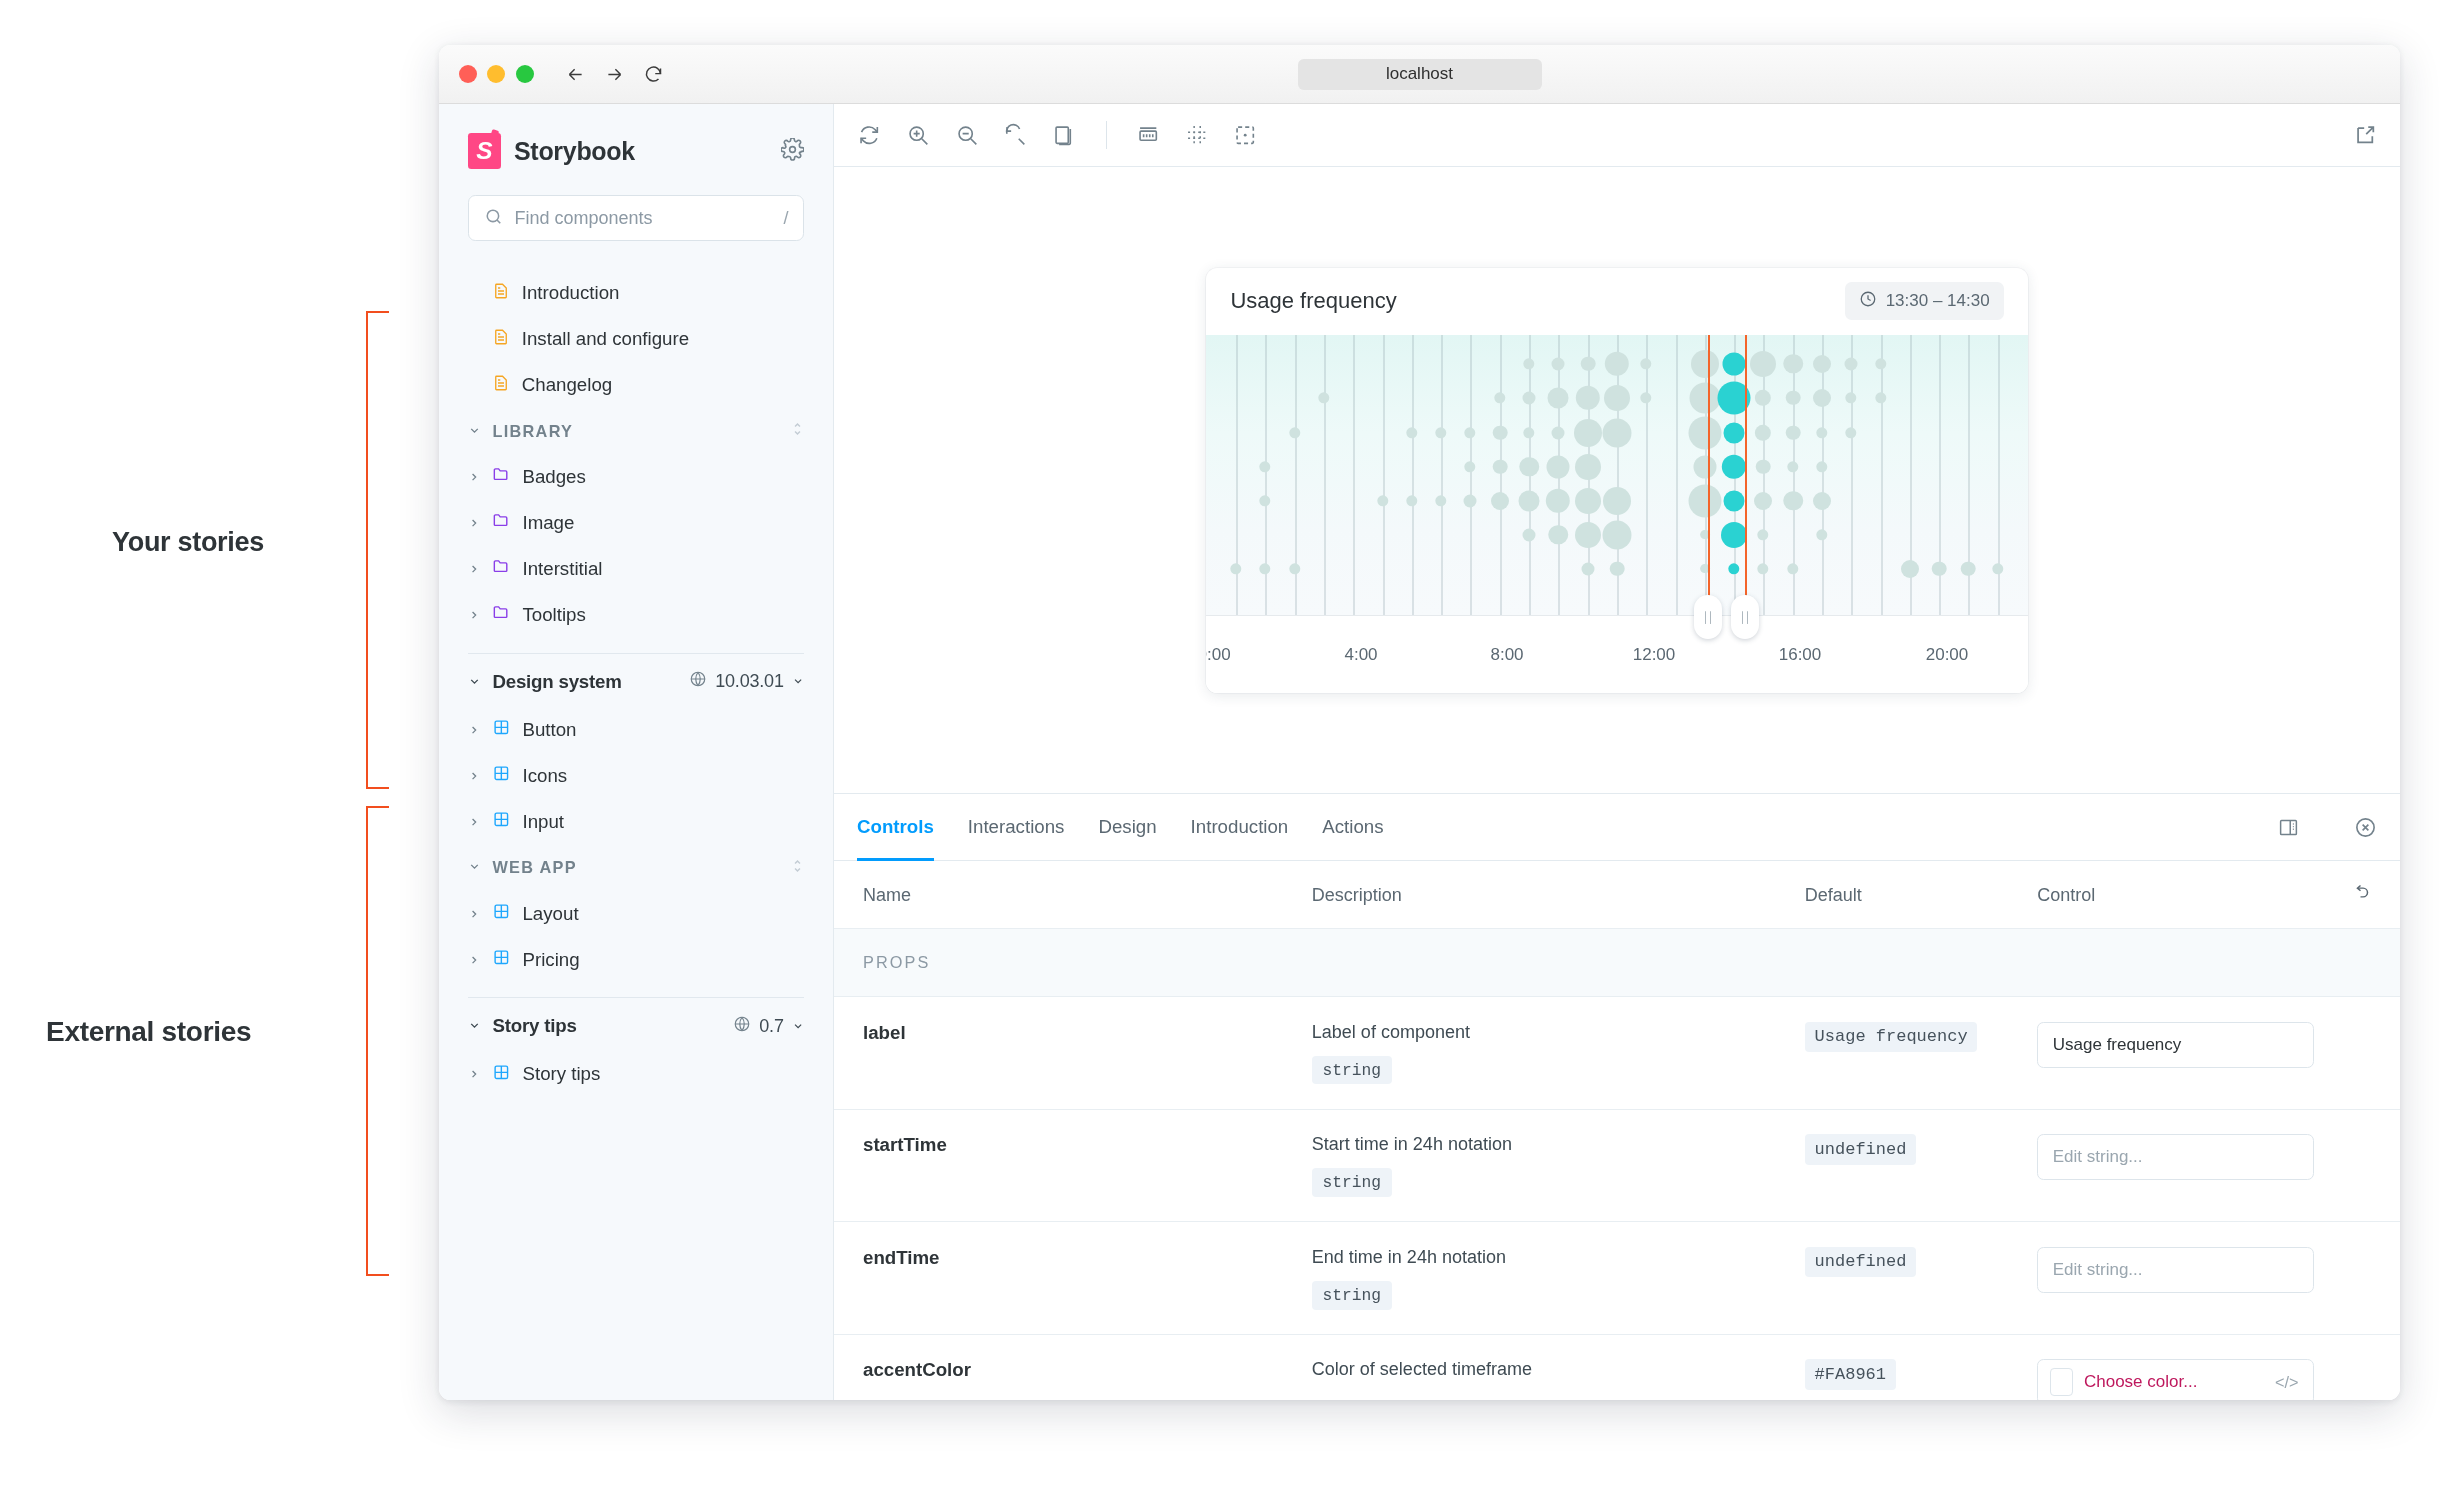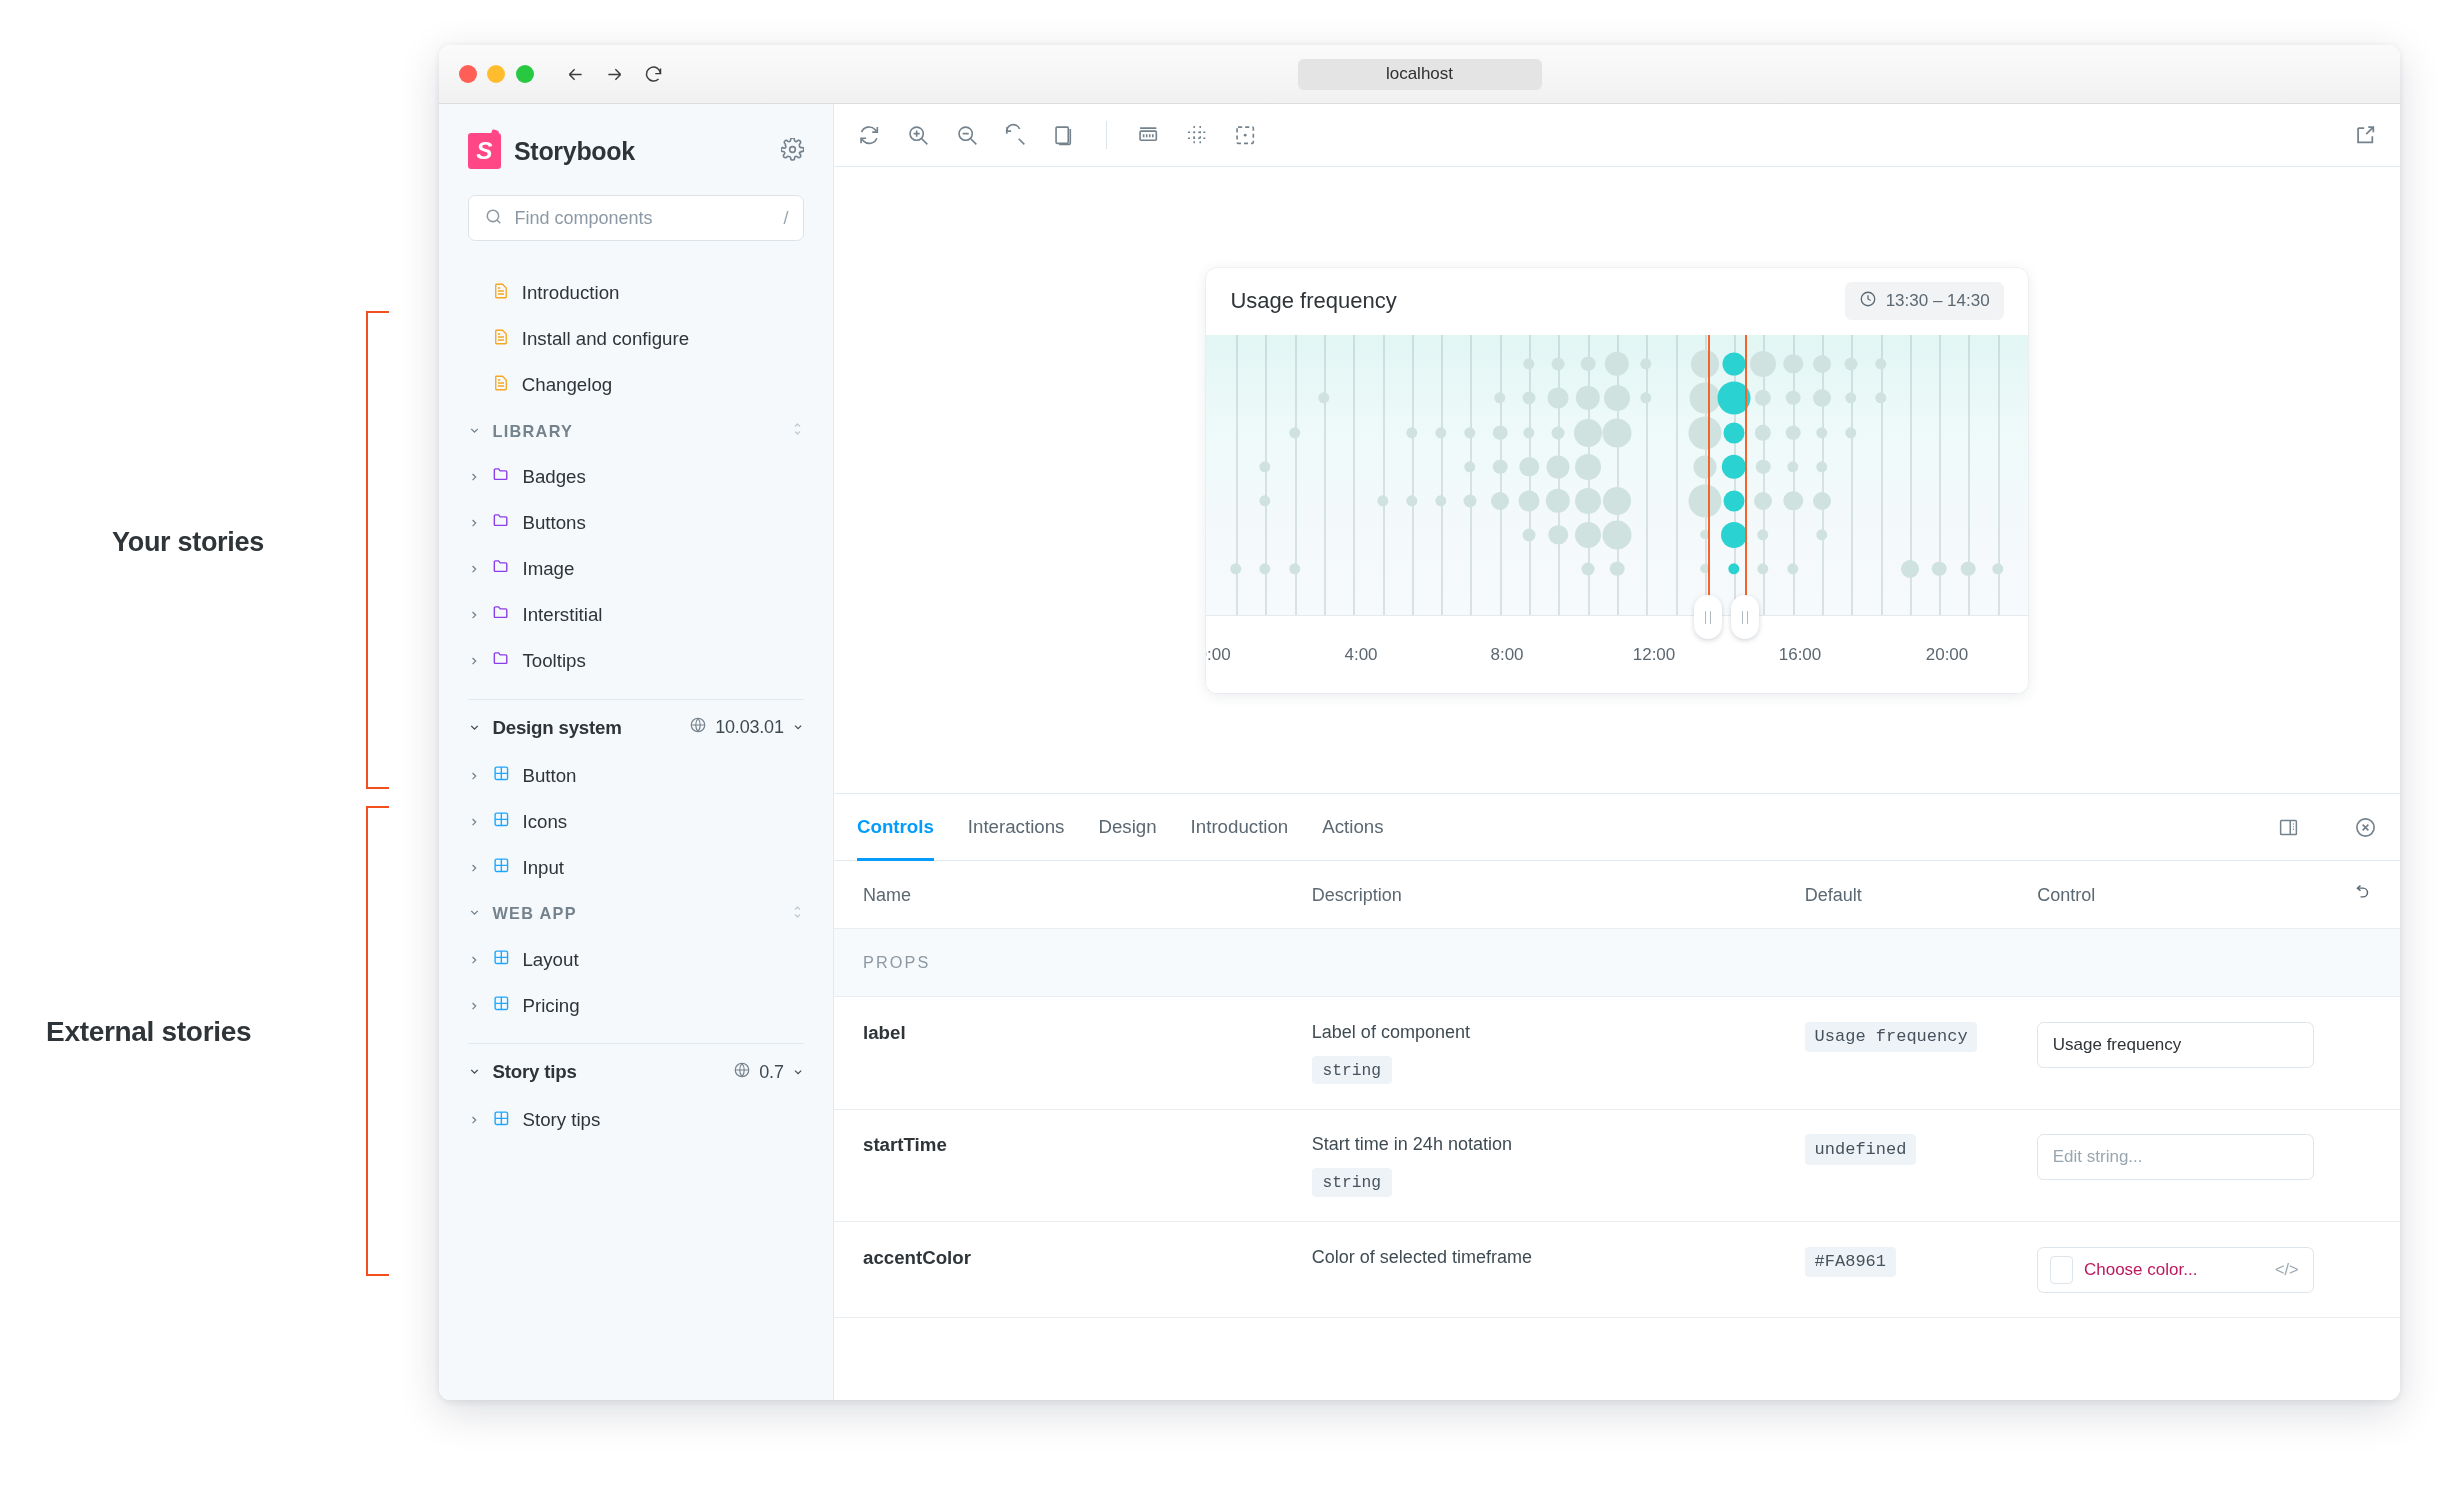--- a/index.html
+++ b/index.html
@@ -427,33 +427,20 @@
             <svg width="12.2" height="12.2" viewBox="0 0 24 24" fill="none" stroke="currentColor" stroke-width="2.6">
                 <path d="M9 6l6 6-6 6"></path>
               </svg>
           </span>
           <span>
             <svg width="18.7" height="18.7" viewBox="0 0 24 24" fill="none" stroke="#8a3ee8" stroke-width="1.8">
                 <path d="M3 6.5A1.5 1.5 0 014.5 5h4l2 2.5h7A1.5 1.5 0 0119 9v8.5a1 1 0 01-1 1H4a1 1 0 01-1-1z"></path>
               </svg>
           </span>
           <span class="tname">Badges</span>
-        </div>
-        <div class="tree-row">
-          <span class="chev">
-            <svg width="12.2" height="12.2" viewBox="0 0 24 24" fill="none" stroke="currentColor" stroke-width="2.6">
-                <path d="M9 6l6 6-6 6"></path>
-              </svg>
-          </span>
-          <span>
-            <svg width="18.7" height="18.7" viewBox="0 0 24 24" fill="none" stroke="#8a3ee8" stroke-width="1.8">
-                <path d="M3 6.5A1.5 1.5 0 014.5 5h4l2 2.5h7A1.5 1.5 0 0119 9v8.5a1 1 0 01-1 1H4a1 1 0 01-1-1z"></path>
-              </svg>
-          </span>
-          <span class="tname">Buttons</span>
         </div>
         <div class="tree-row">
           <span class="chev">
             <svg width="12.2" height="12.2" viewBox="0 0 24 24" fill="none" stroke="currentColor" stroke-width="2.6">
                 <path d="M9 6l6 6-6 6"></path>
               </svg>
           </span>
           <span>
             <svg width="18.7" height="18.7" viewBox="0 0 24 24" fill="none" stroke="#8a3ee8" stroke-width="1.8">
                 <path d="M3 6.5A1.5 1.5 0 014.5 5h4l2 2.5h7A1.5 1.5 0 0119 9v8.5a1 1 0 01-1 1H4a1 1 0 01-1-1z"></path>
@@ -932,20 +919,34 @@
               </td>
               <td>
                 <span class="default-pill">undefined</span>
               </td>
               <td class="cell-ctrl">
                 <div class="ctrl-input ph">Edit string...</div>
               </td>
               <td></td>
             </tr>
 
+            <tr>
+              <td class="cell-name">endTime</td>
+              <td class="cell-desc">
+                <div>End time in 24h notation</div>
+                <span class="type-pill">string</span>
+              </td>
+              <td>
+                <span class="default-pill">undefined</span>
+              </td>
+              <td class="cell-ctrl">
+                <div class="ctrl-input ph">Edit string...</div>
+              </td>
+              <td></td>
+            </tr>
 
             <tr>
               <td class="cell-name">accentColor</td>
               <td class="cell-desc">
                 <div>Color of selected timeframe</div>
               </td>
               <td>
                 <span class="default-pill">#FA8961</span>
               </td>
               <td class="cell-ctrl">

